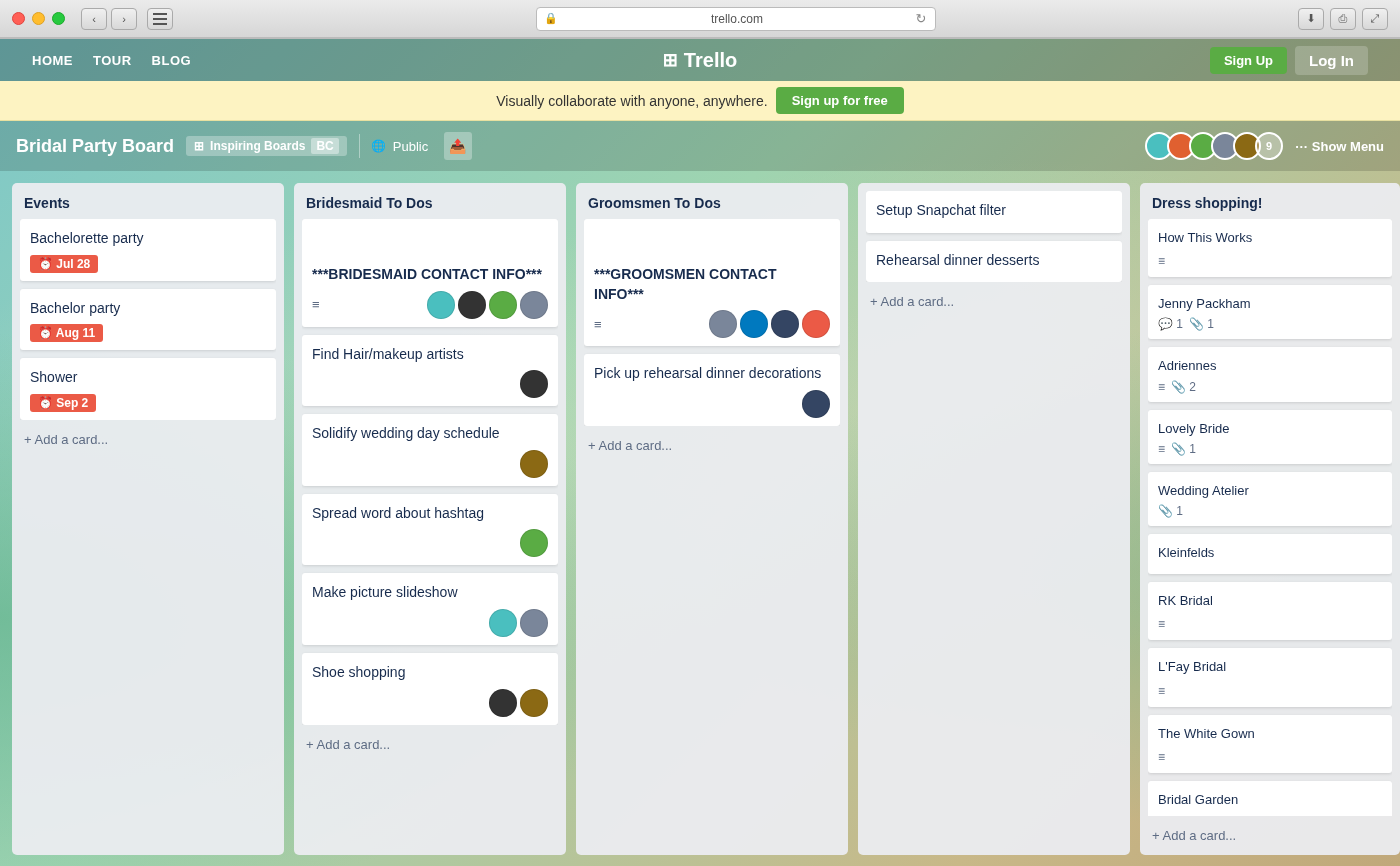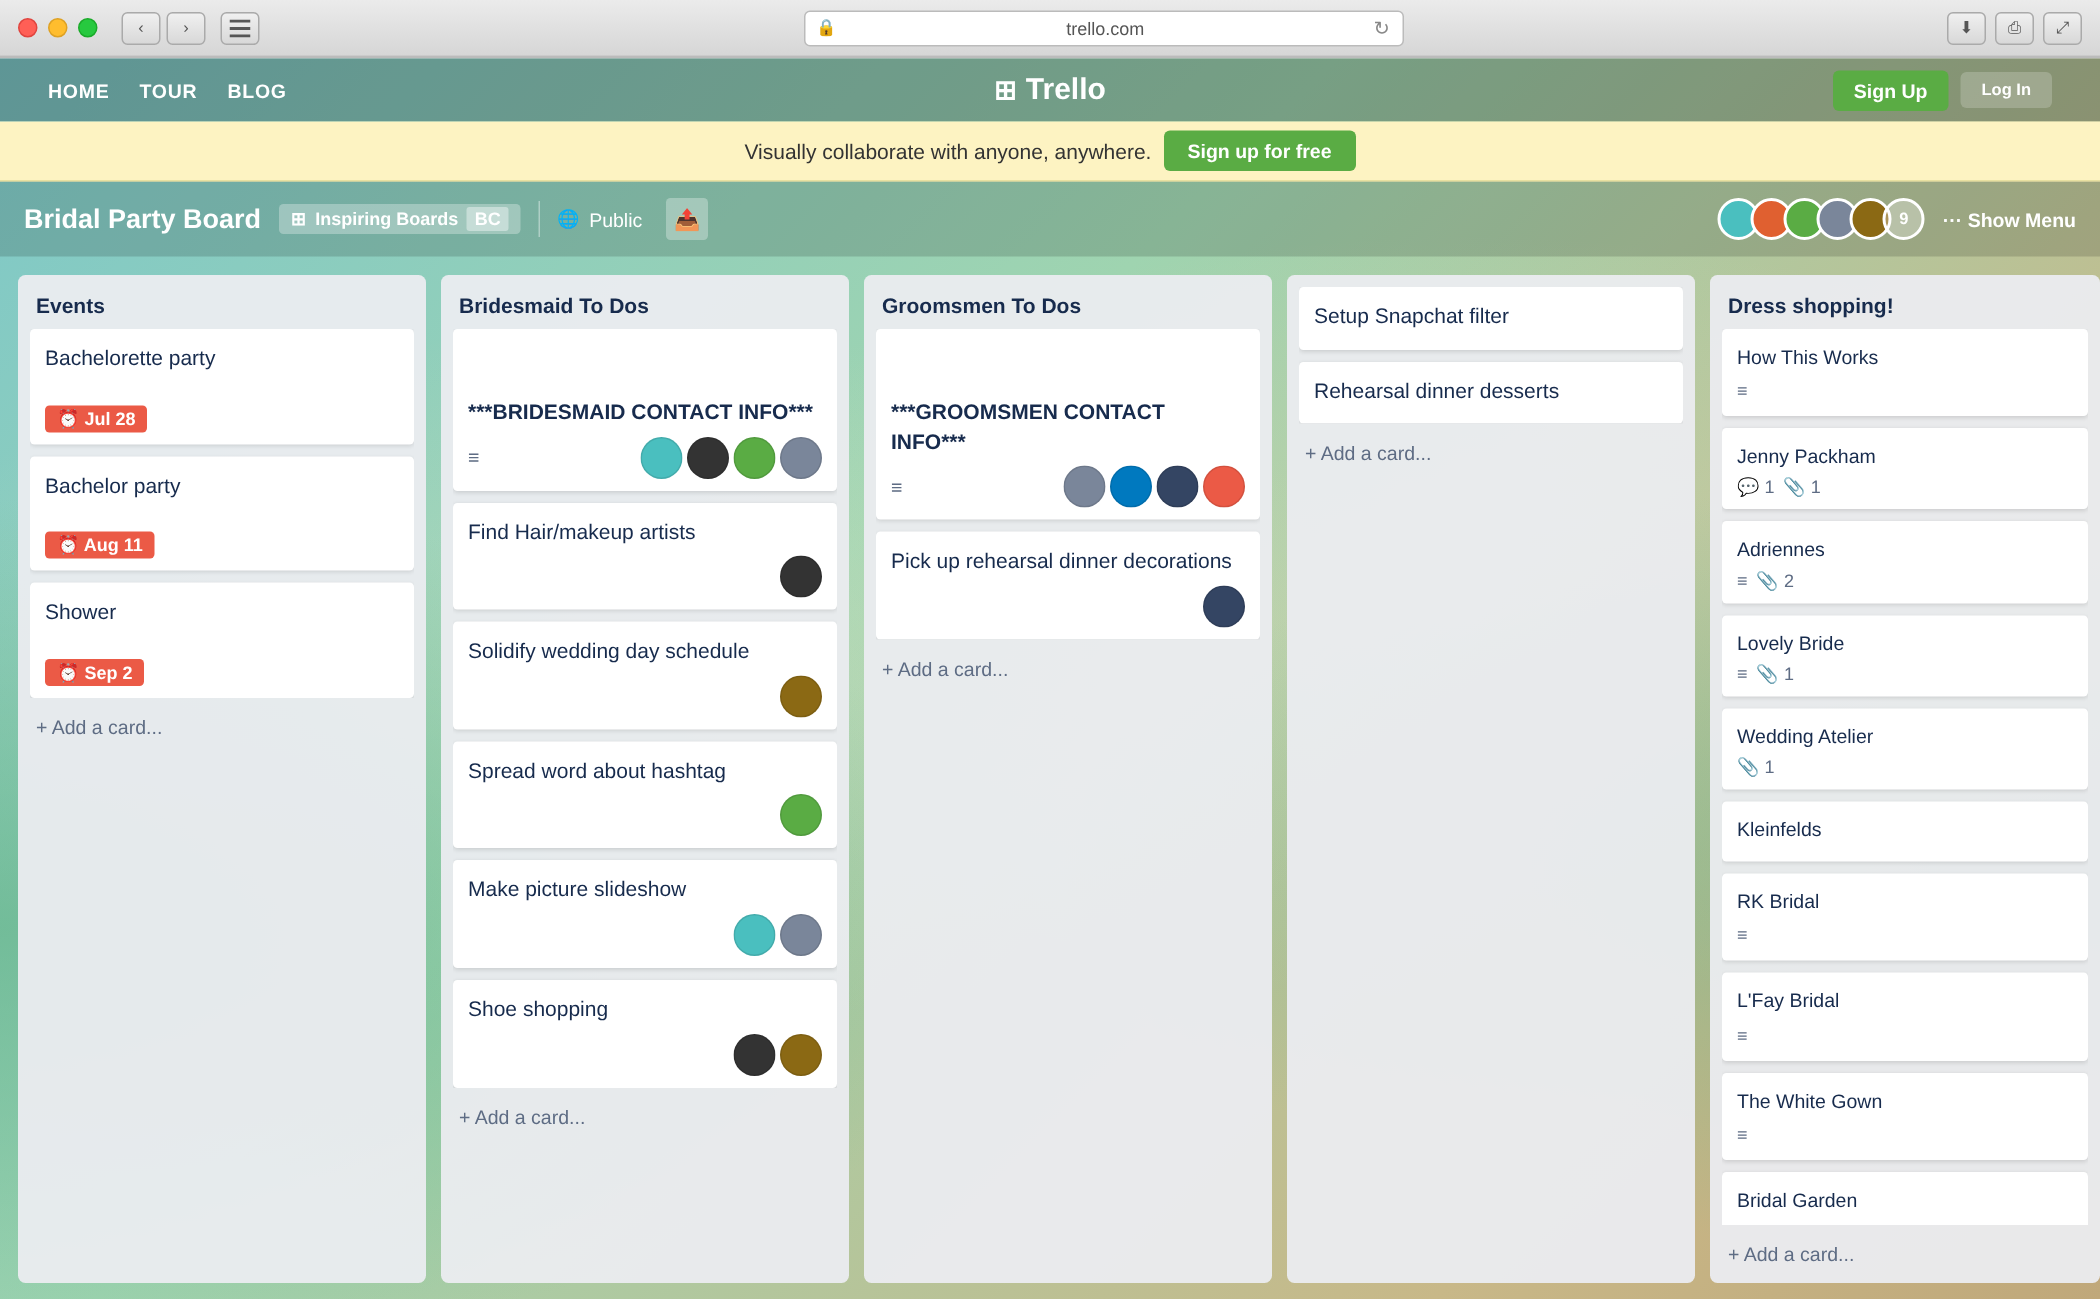--- a/index.html
+++ b/index.html
@@ -67,21 +67,21 @@
       color: white; font-size: 20px; font-weight: bold; display: flex; align-items: center; gap: 6px;
     }
     .trello-logo-icon { font-size: 18px; }
     .trello-topbar-right { margin-left: auto; display: flex; gap: 8px; align-items: center; }
     .btn-signup {
       background: #5aac44; color: white; border: none; border-radius: 4px;
       padding: 6px 14px; font-size: 13px; font-weight: 700; cursor: pointer;
     }
     .btn-login {
       background: rgba(255,255,255,0.2); color: white; border: none; border-radius: 4px;
-      padding: 6px 14px; font-size: 11px; font-weight: 700; cursor: pointer;
+      padding: 6px 14px; font-size: 15px; font-weight: 700; cursor: pointer;
     }
 
     
     .banner {
       background: #fdf3c2;
       height: 40px;
       display: flex;
       align-items: center;
       justify-content: center;
       gap: 8px;
@@ -169,21 +169,21 @@
       background: white;
       border-radius: 3px;
       padding: 10px 10px 8px 10px;
       box-shadow: 0 1px 3px rgba(0,0,0,0.12);
       cursor: pointer;
     }
     .card-title {
       font-size: 14px; color: #172b4d; line-height: 1.4; margin-bottom: 4px;
     }
     .card-title.bold { font-weight: 700; margin-top: 36px; }
-    .card-meta { display: flex; align-items: center; justify-content: space-between; margin-top: 21px; }
+    .card-meta { display: flex; align-items: center; justify-content: space-between; margin-top: 6px; }
     .badge-date {
       display: inline-flex; align-items: center; gap: 4px;
       background: #eb5a46; color: white; border-radius: 3px;
       padding: 2px 8px; font-size: 12px; font-weight: 600;
     }
     .member-avatars { display: flex; gap: 3px; flex-wrap: wrap; }
     .member-avatar {
       width: 28px; height: 28px; border-radius: 50%; overflow: hidden;
       display: flex; align-items: center; justify-content: center;
       font-size: 11px; font-weight: bold; color: white;

